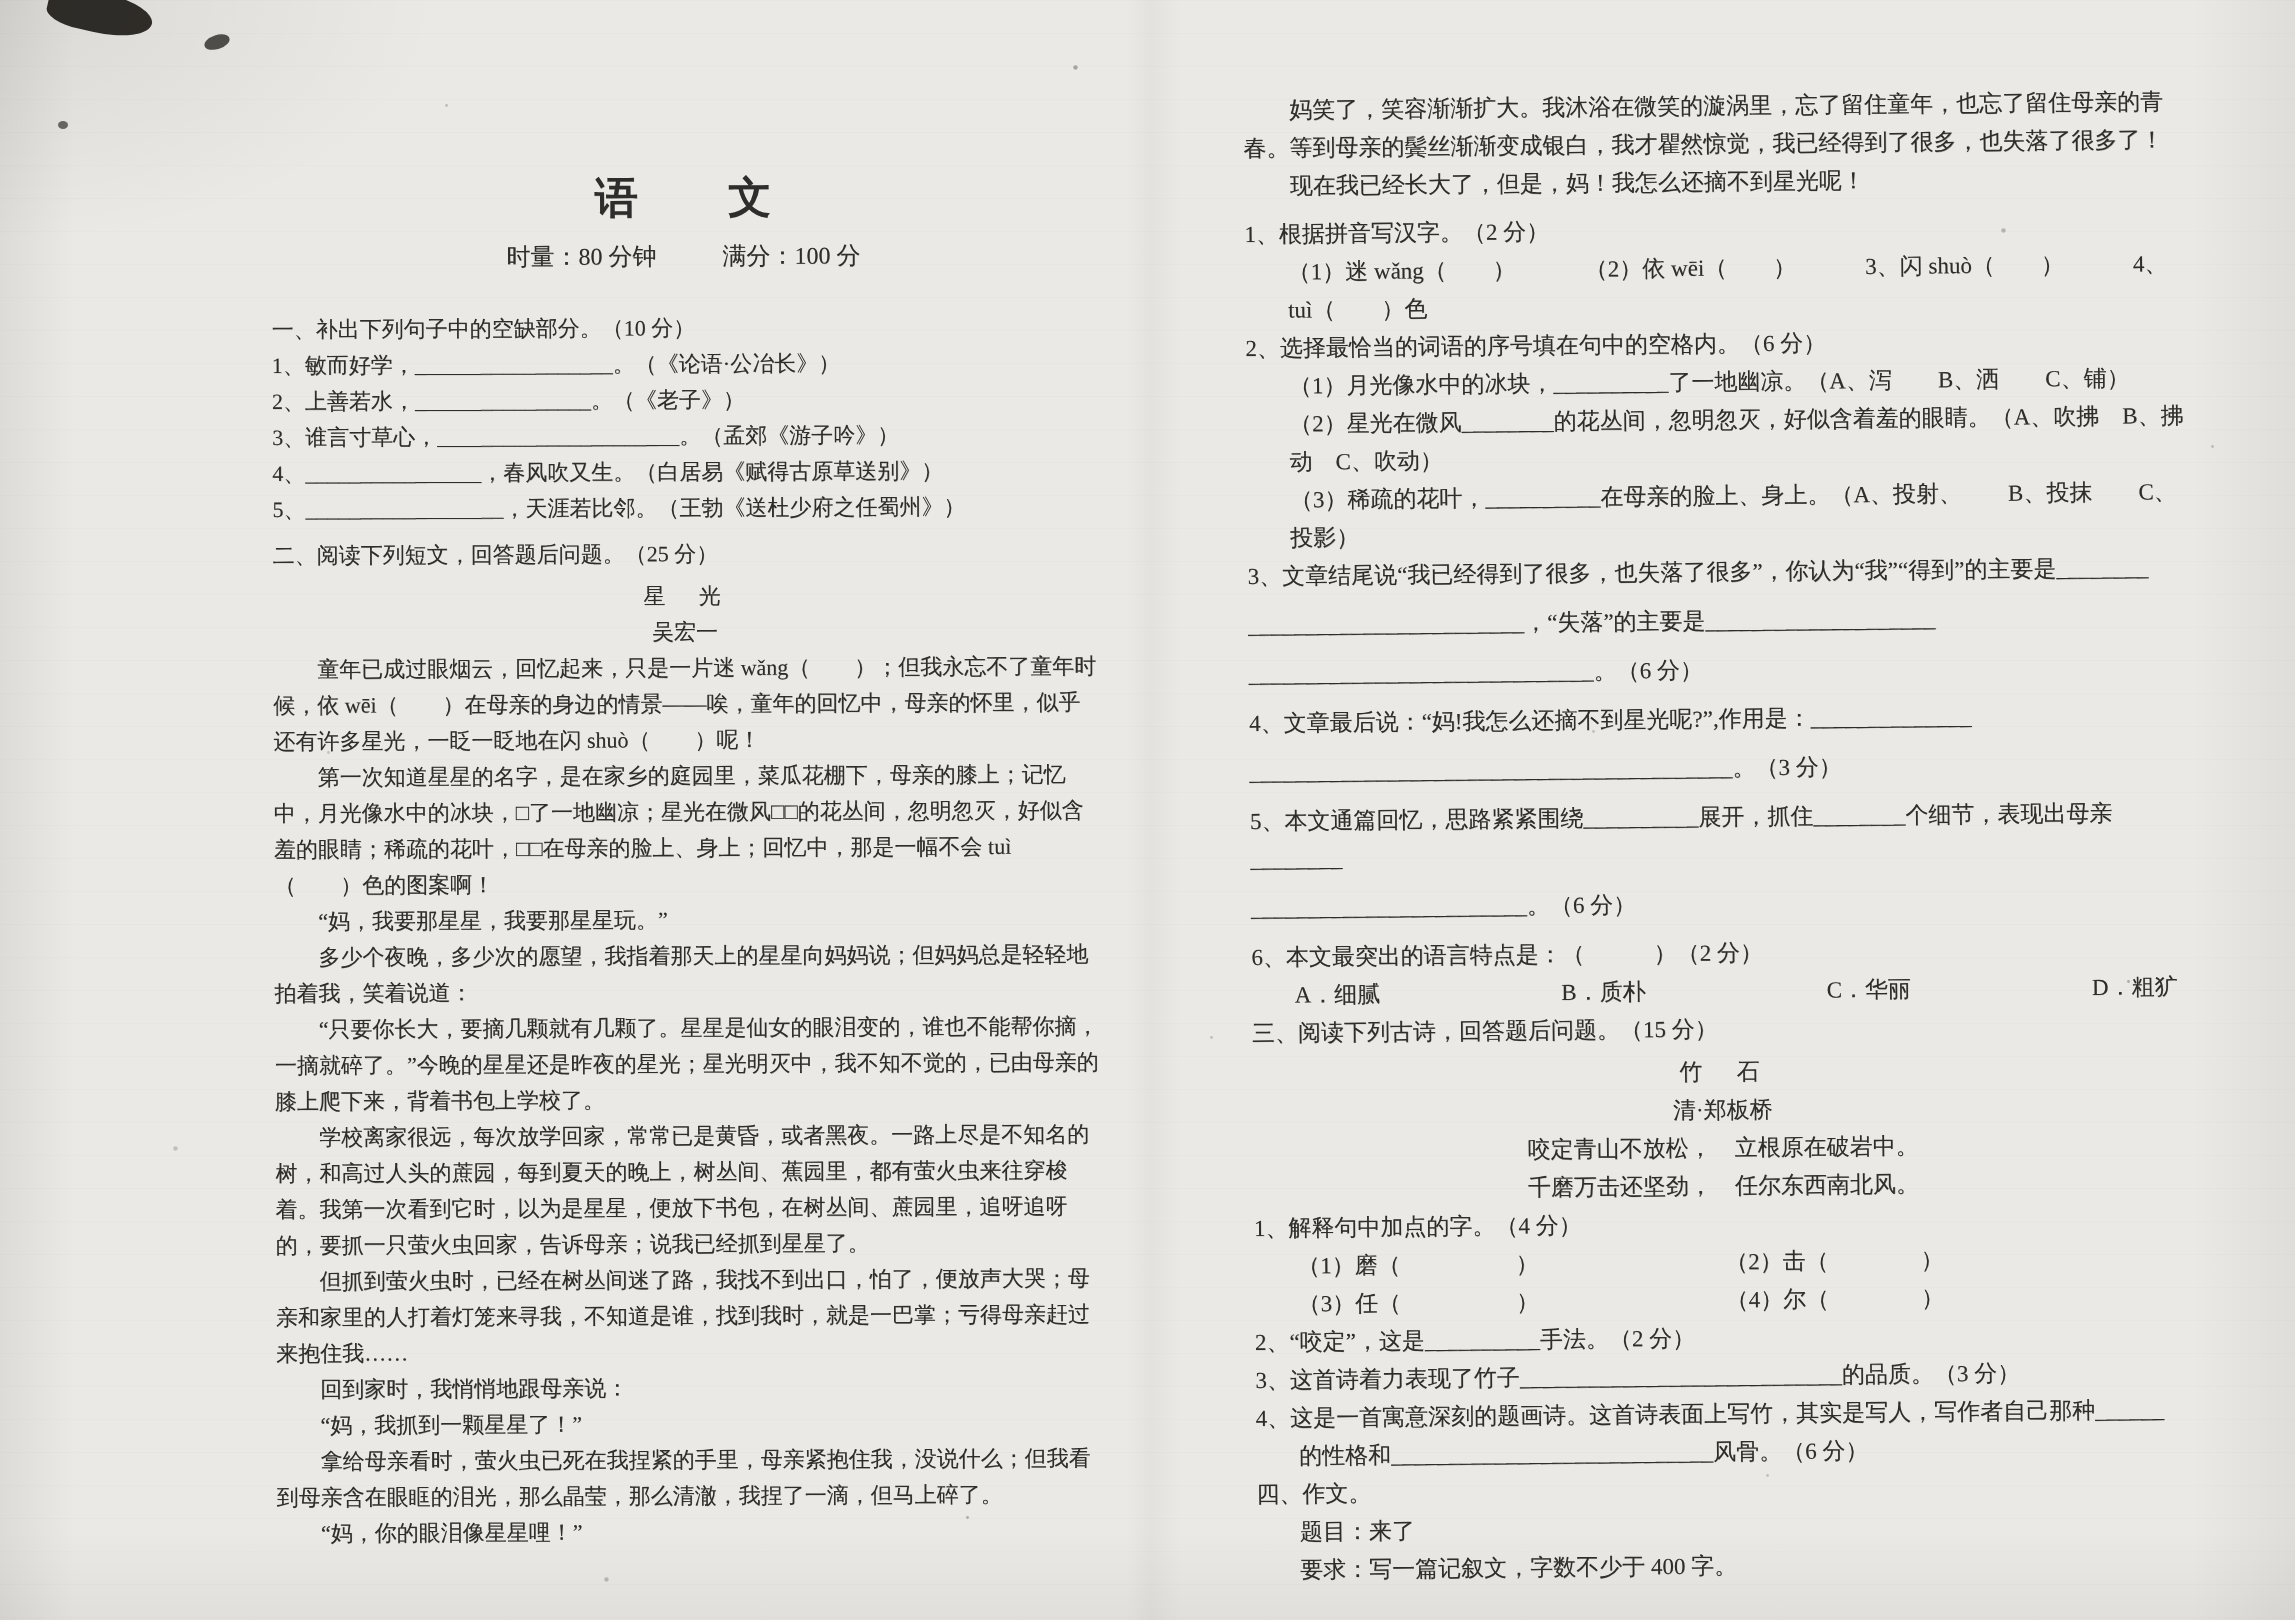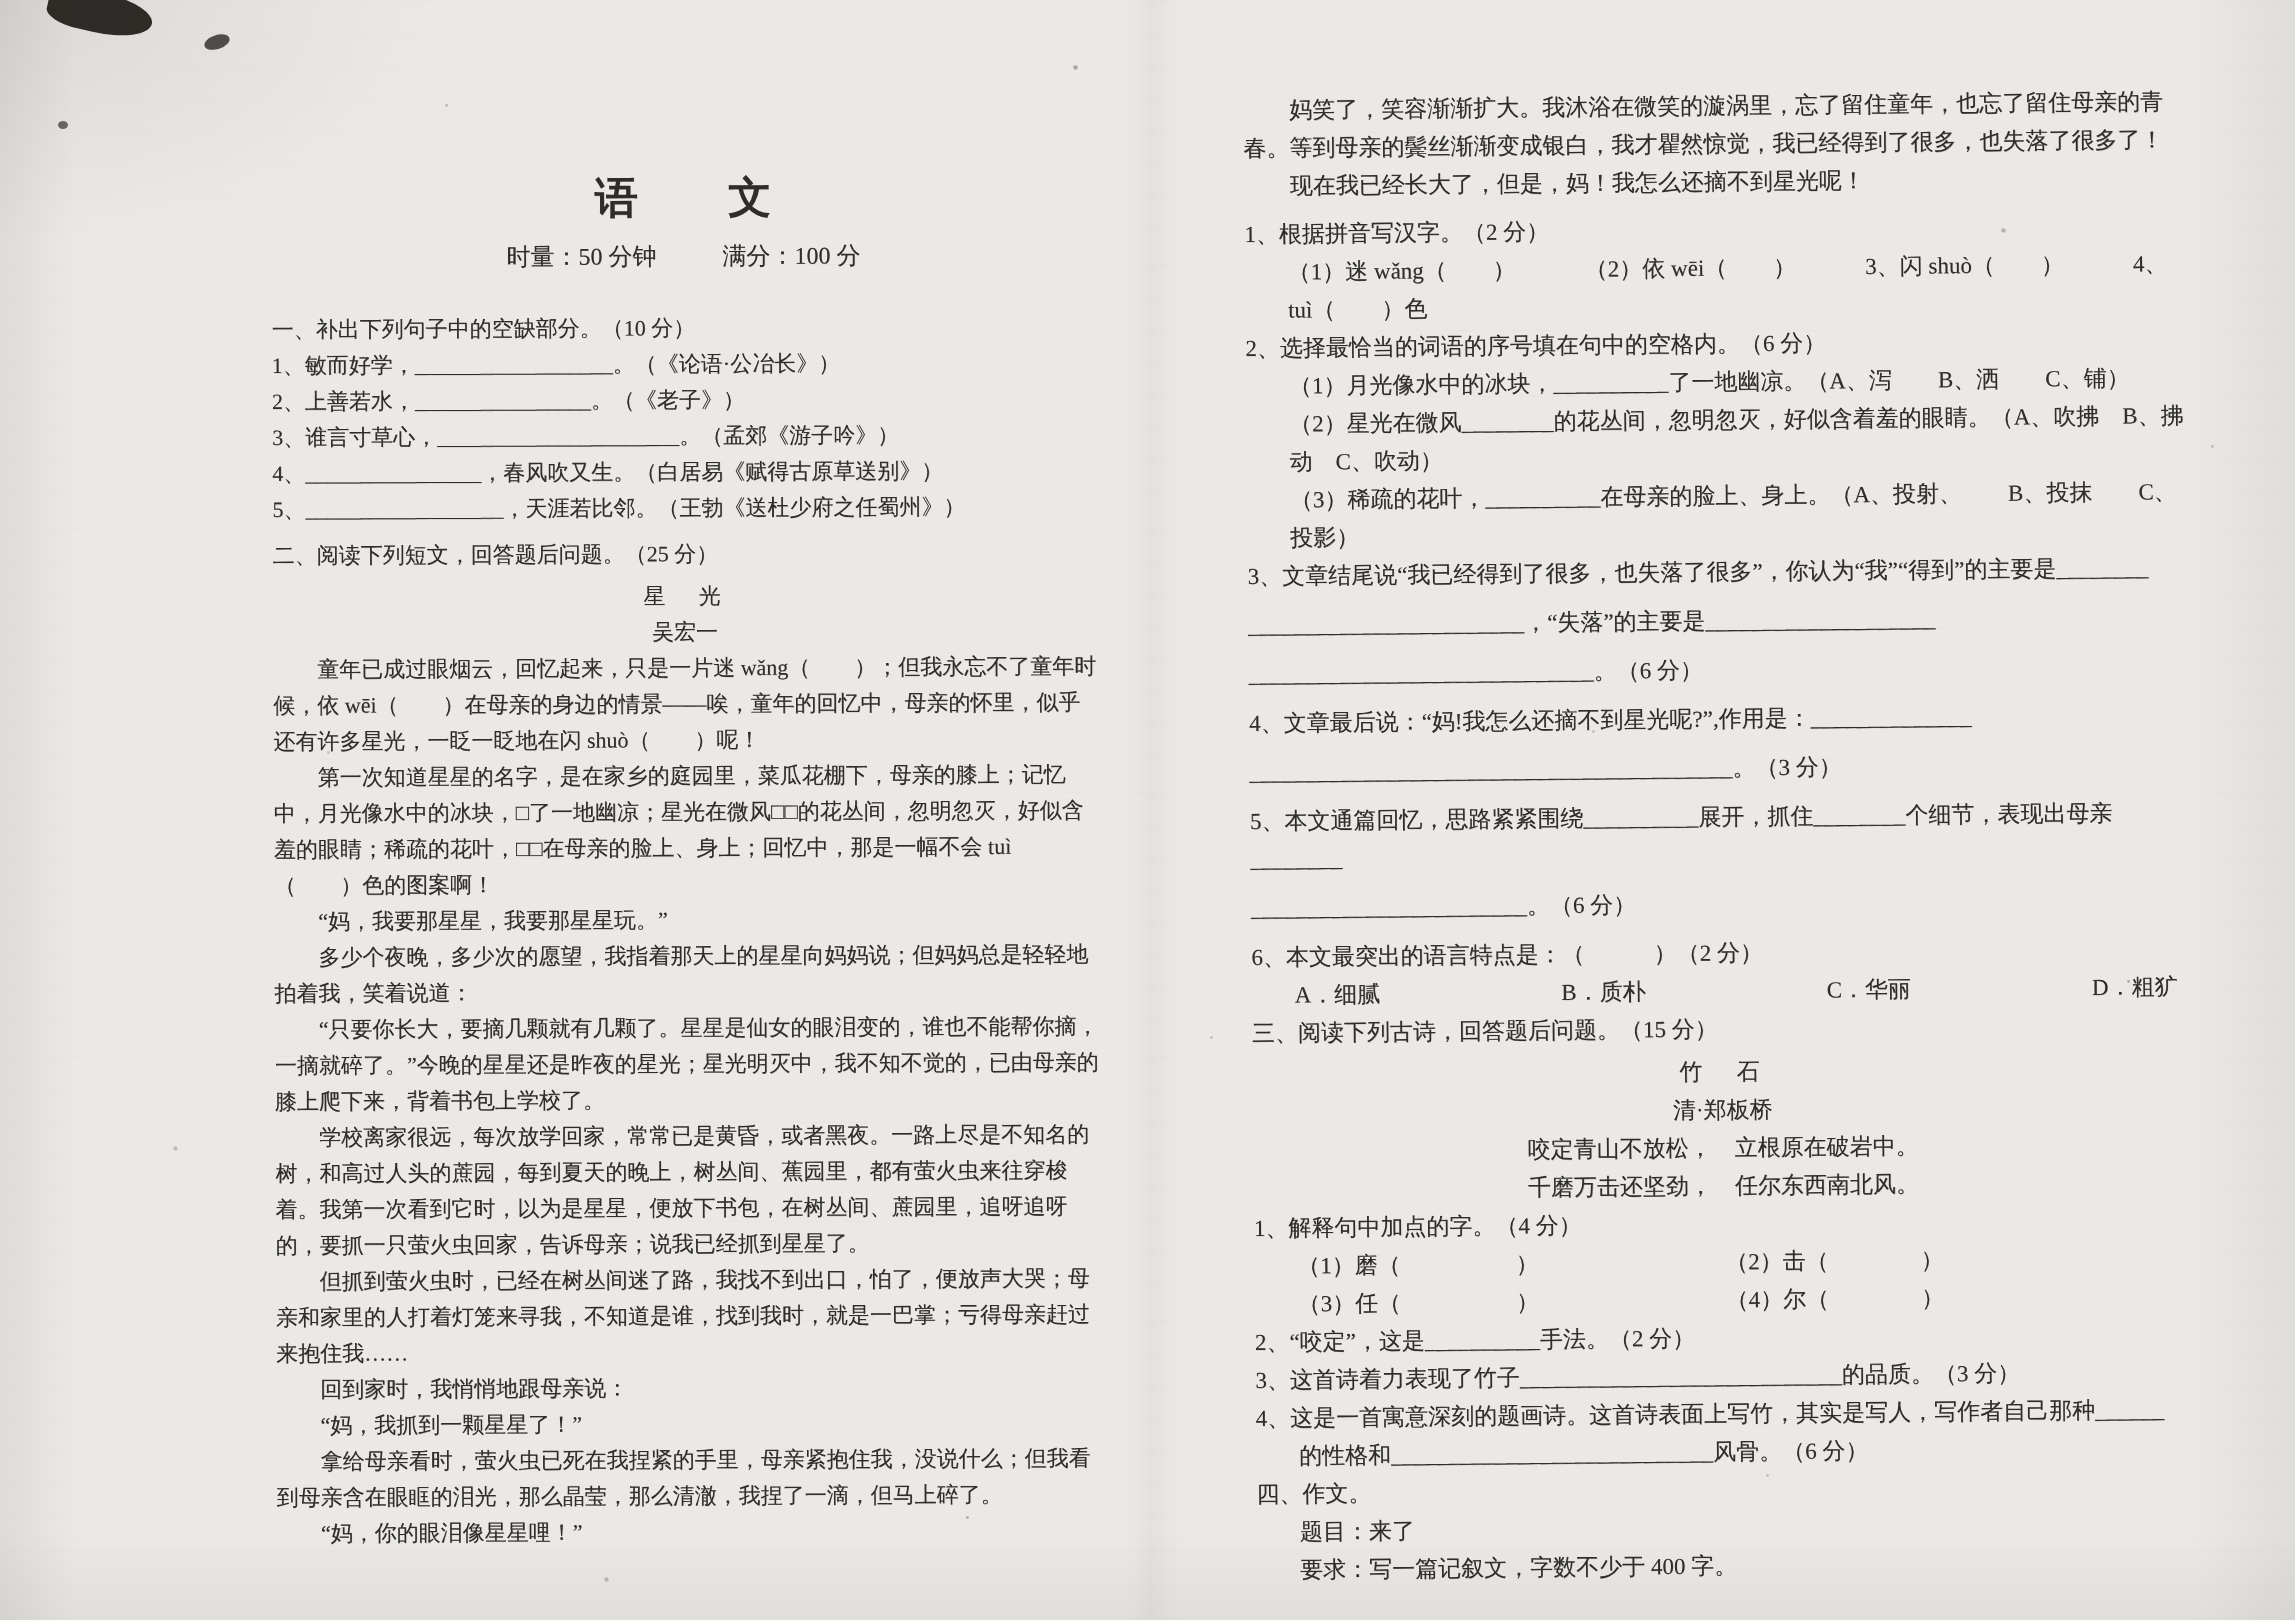--- a/index.html
+++ b/index.html
@@ -63,21 +63,21 @@
 
 <div class="scan">
   <div class="smudge smudge-a"></div>
   <div class="smudge smudge-b"></div>
   <div class="smudge smudge-c"></div>
   <div class="speck"></div>
 
   <div class="page page-left">
     <div class="paper-title">语　文</div>
     <div class="meta">
-      <span>时量：50 分钟</span>
+      <span>时量：80 分钟</span>
       <span>满分：100 分</span>
     </div>
     <div class="heading">一、补出下列句子中的空缺部分。（10 分）</div>
     <div class="item">1、敏而好学，__________________。（《论语·公冶长》）</div>
     <div class="item">2、上善若水，________________。（《老子》）</div>
     <div class="item">3、谁言寸草心，______________________。（孟郊《游子吟》）</div>
     <div class="item">4、________________，春风吹又生。（白居易《赋得古原草送别》）</div>
     <div class="item">5、__________________，天涯若比邻。（王勃《送杜少府之任蜀州》）</div>
     <div class="heading">二、阅读下列短文，回答题后问题。（25 分）</div>
     <div class="essay-title poem-title">星　光</div>

